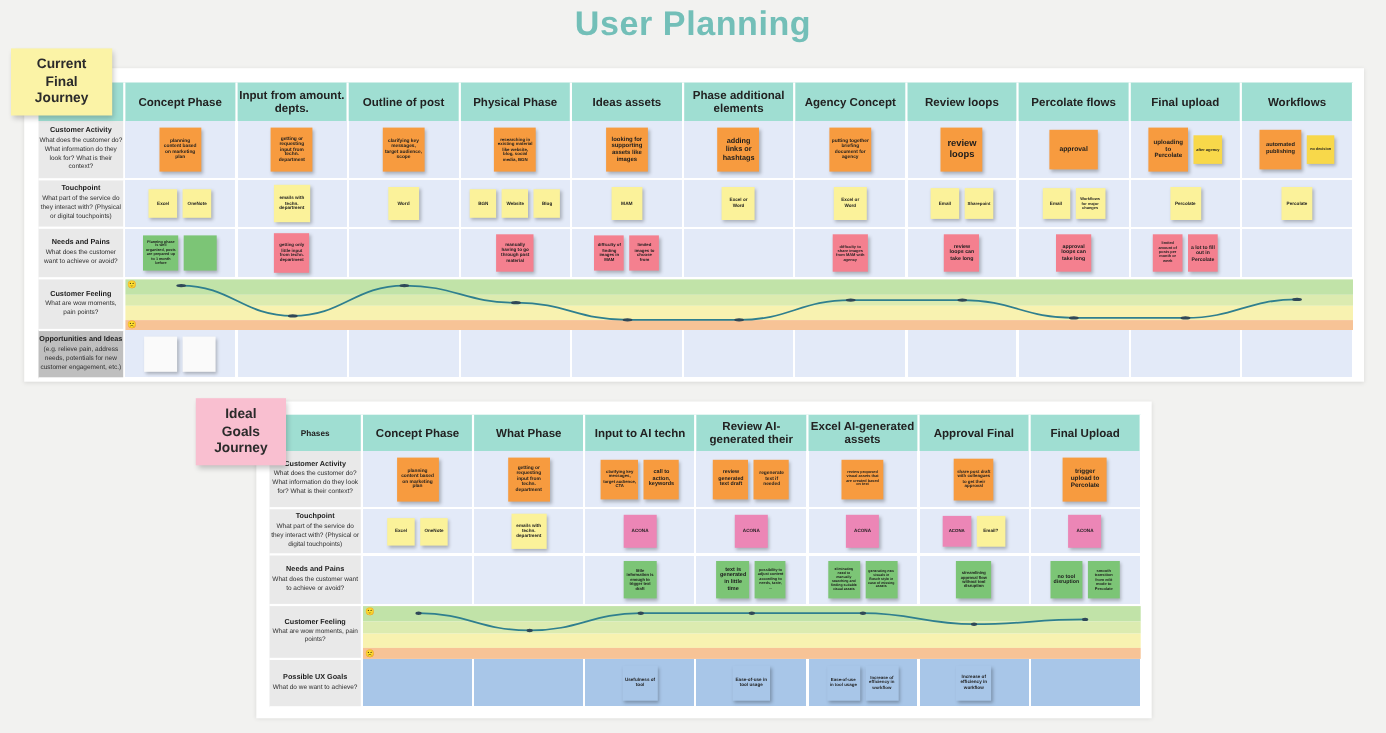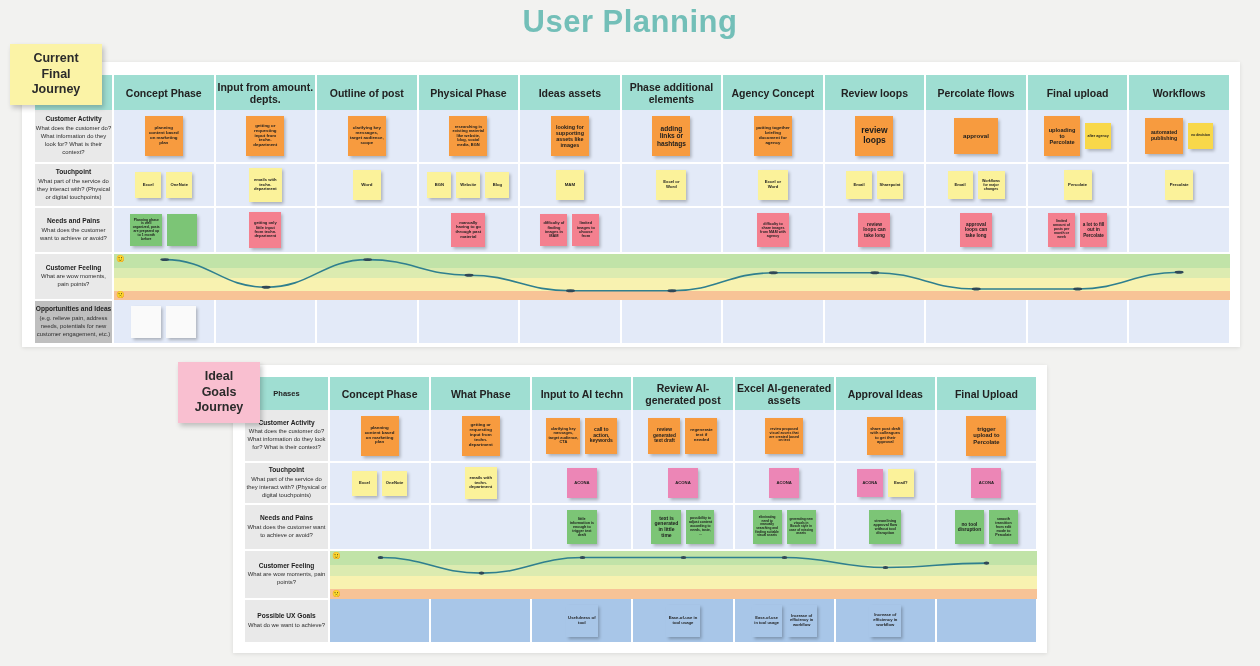--- a/index.html
+++ b/index.html
@@ -415,23 +415,23 @@
         <col style="width: 101.143px;">
         <col style="width: 101.143px;">
         <col style="width: 101.143px;">
       </colgroup>
     <tbody id="body2">
         <tr>
           <td class="hdr-phases" style="height: 33px;">Phases</td>
           <td class="hdr-phase">Concept Phase</td>
           <td class="hdr-phase">What Phase</td>
           <td class="hdr-phase">Input to AI techn</td>
-          <td class="hdr-phase">Review AI-generated post</td>
+          <td class="hdr-phase">Review AI-generated their</td>
           <td class="hdr-phase">Excel AI-generated assets</td>
-          <td class="hdr-phase">Approval Ideas</td>
+          <td class="hdr-phase">Approval Final</td>
           <td class="hdr-phase">Final Upload</td>
         </tr>
         <tr>
           <td class="rowlab" style="height: 52px;">
             <span class="rl-t">Customer Activity</span>
             <span class="rl-s">What does the customer do? What information do they look for? What is their context?</span>
           </td>
           <td class="cell">
             <div class="cellinner">
               <div class="note n-orange" style="width: 38px; height: 40px; font-size: 4.4px;">planning content based on marketing plan</div>

